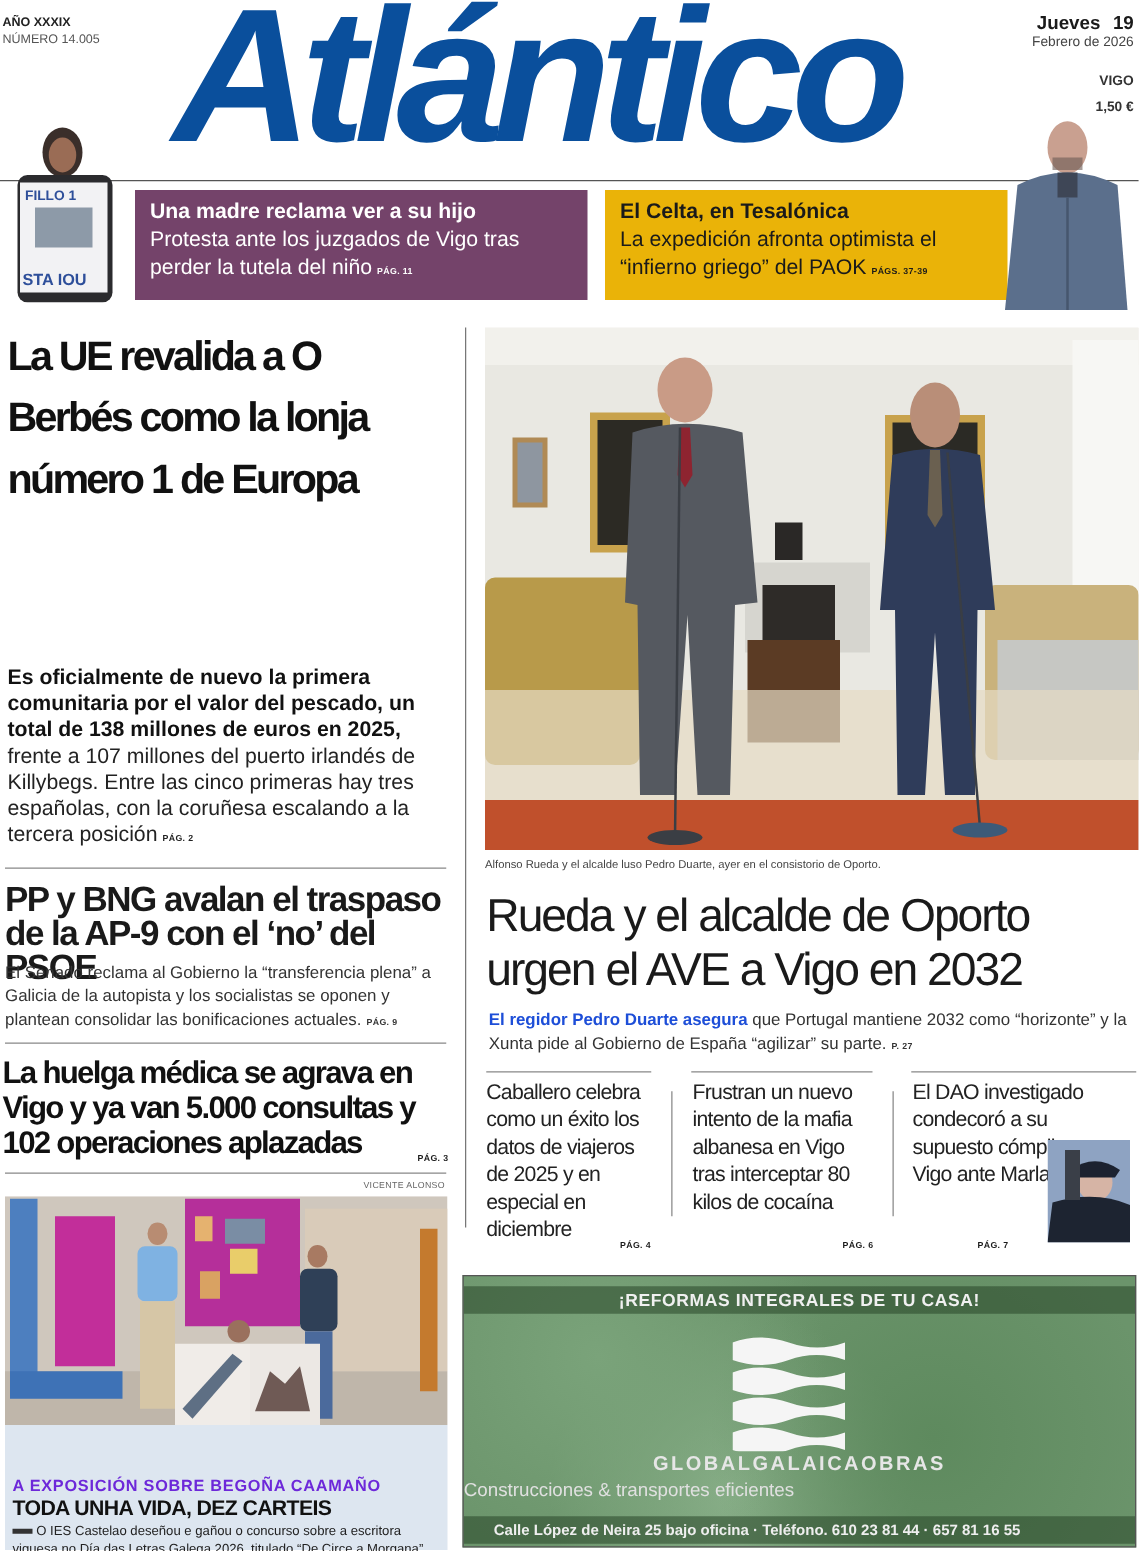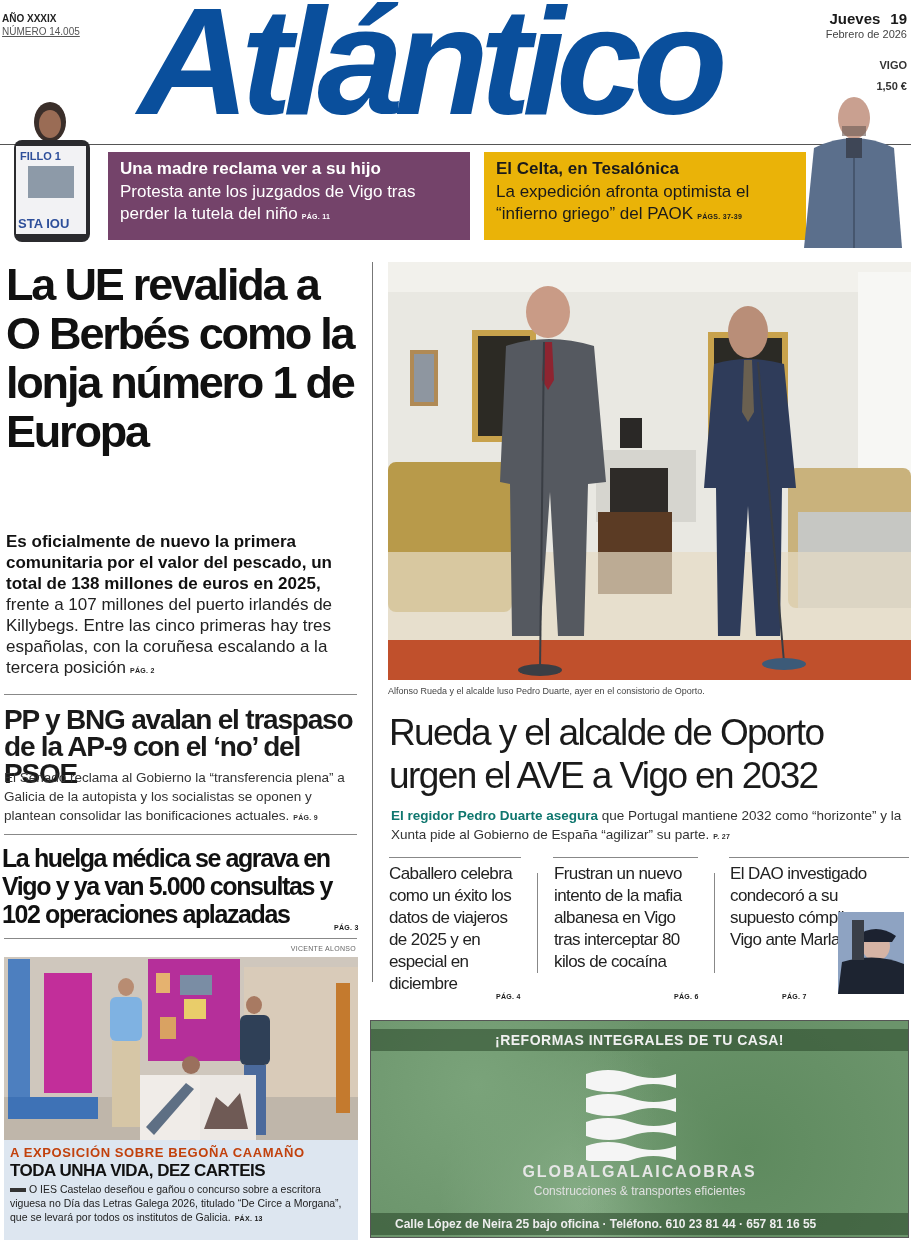--- a/index.html
+++ b/index.html
@@ -3,21 +3,21 @@
 <meta charset="utf-8">
 <style>
   * { box-sizing: border-box; margin: 0; padding: 0; }
   html, body { width: 911px; height: 1241px; background: #ffffff; overflow: hidden; }
   body { position: relative; font-family: "Liberation Sans", sans-serif; color: #1a1a1a; }
   .abs { position: absolute; }
 
   
   .meta-left { left: 2px; top: 12px; font-size: 10px; line-height: 13px; color: #333; }
   .meta-left .year { font-weight: bold; color: #222; }
-  .meta-left .num { color: #555; text-decoration: underline; }
+  .meta-left .num { color: #555; }
   .logo { left: 138px; top: -14px; font-family: "Liberation Sans", sans-serif; font-weight: 900; font-style: italic; font-size: 152px; letter-spacing: -9px; color: #0a4f9c; line-height: 150px; transform: scaleX(1.02); transform-origin: left; }
   .meta-right { right: 4px; top: 10px; text-align: right; font-size: 11px; line-height: 15px; color: #333; }
   .meta-right .day { font-size: 15px; font-weight: bold; color: #1a1a1a; line-height: 17px; }
   .meta-right .day span { margin-left: 10px; }
   .meta-right .month { color: #444; padding-left: 24px; }
   .meta-right .city { font-weight: bold; margin-top: 16px; }
   .meta-right .price { font-weight: bold; margin-top: 6px; }
 
   .top-rule { left: 0; top: 144px; width: 911px; height: 1px; background: #555; }
 
@@ -26,66 +26,66 @@
   .teaser.purple { left: 108px; width: 362px; background: #74436a; padding-left: 12px; }
   .teaser.orange { left: 484px; width: 322px; background: #eab308; color: #1a1a1a; }
   .teaser .t-title { font-weight: bold; font-size: 17px; line-height: 21px; margin-bottom: 2px; }
   .teaser .t-body { font-size: 17px; line-height: 22px; }
   .pag { font-size: 7px; font-weight: bold; letter-spacing: 0.3px; margin-left: 4px; }
 
   .photo-protester { left: 0; top: 100px; width: 100px; height: 142px; }
   .photo-coach { left: 798px; top: 88px; width: 110px; height: 160px; }
 
   
-  .lead-head { left: 6px; top: 260px; width: 355px; font-weight: bold; font-size: 45px; line-height: 49px; letter-spacing: -2.2px; color: #111; }
+  .lead-head { left: 6px; top: 260px; width: 355px; font-weight: bold; font-size: 33px; line-height: 49px; letter-spacing: -2.2px; color: #111; }
   .lead-body { left: 6px; top: 531px; width: 352px; font-size: 17px; line-height: 21px; color: #222; }
   .lead-body b { font-weight: bold; color: #111; }
   .rule-l { left: 4px; width: 353px; height: 1px; background: #888; }
 
   .h2 { left: 4px; top: 706px; width: 355px; font-weight: bold; font-size: 28px; line-height: 27px; letter-spacing: -1.2px; color: #1a1a1a; }
   .h2-body { left: 4px; top: 768px; width: 355px; font-size: 13.5px; line-height: 19px; color: #333; }
 
   .h3 { left: 2px; top: 844px; width: 362px; font-weight: bold; font-size: 25px; line-height: 28px; letter-spacing: -1.4px; color: #111; }
   .h3-pag { left: 330px; top: 924px; }
 
   .credit { right: 555px; top: 945px; font-size: 7px; color: #666; letter-spacing: 0.3px; }
   .photo-expo { left: 4px; top: 957px; width: 354px; height: 183px; }
 
   .expo-box { left: 4px; top: 1140px; width: 354px; height: 100px; background: #dde6f0; padding: 4px 6px; }
-  .expo-kicker { font-weight: bold; font-size: 13px; color: #c2410c; letter-spacing: 0.6px; line-height: 17px; }
+  .expo-kicker { font-weight: bold; font-size: 13px; color: #6d28d9; letter-spacing: 0.6px; line-height: 17px; margin-top: 36px; }
   .expo-title { font-weight: bold; font-size: 17px; color: #111; line-height: 20px; letter-spacing: -0.5px; }
   .expo-body { font-size: 10.5px; line-height: 14px; color: #222; margin-top: 1px; }
   .expo-body .sq { display: inline-block; width: 16px; height: 4px; background: #333; margin-right: 3px; vertical-align: middle; }
 
   .col-rule { left: 372px; top: 262px; width: 1px; height: 720px; background: #777; }
 
   
   .photo-main { left: 388px; top: 262px; width: 523px; height: 418px; }
   .caption { left: 388px; top: 686px; font-size: 9px; color: #444; }
   .main-head { left: 389px; top: 711px; width: 520px; font-size: 37px; line-height: 43px; letter-spacing: -1.6px; color: #1a1a1a; }
   .main-body { left: 391px; top: 806px; width: 520px; font-size: 13.5px; line-height: 19px; color: #333; }
-  .main-body b { color: #0f766e; text-align: right; }
+  .main-body b { color: #1d4ed8; text-align: right; }
 
   .mini-rule { top: 857px; height: 1px; background: #888; }
   .mini { top: 863px; font-size: 17px; line-height: 22px; letter-spacing: -0.6px; color: #222; }
   .mini-pag { top: 993px; }
   .vrule { top: 873px; width: 1px; height: 100px; background: #888; }
 
   .photo-police { left: 838px; top: 912px; width: 66px; height: 82px; }
 
   
   .ad { left: 370px; top: 1020px; width: 539px; height: 218px; border: 1px solid #555; overflow: hidden;
         background: radial-gradient(circle at 20% 30%, #7aa37a 0, transparent 40%),
                     radial-gradient(circle at 70% 60%, #5e8a5e 0, transparent 45%),
                     radial-gradient(circle at 40% 80%, #8ab08a 0, transparent 40%),
                     #6b946b; }
   .ad-top { left: 0; top: 8px; width: 100%; height: 22px; background: rgba(40,70,40,0.55); color: #f0f0f0; text-align: center; font-size: 14px; font-weight: bold; letter-spacing: 0.5px; line-height: 22px; }
   .ad-waves { left: 215px; top: 45px; width: 90px; height: 95px; }
   .ad-brand { left: 0; top: 142px; width: 100%; text-align: center; font-size: 16px; letter-spacing: 2px; color: #e6e6e6; font-weight: bold; }
-  .ad-sub { left: 0; top: 163px; width: 100%; text-align: center; font-size: 12px; color: #e0e0e0; }
+  .ad-sub { left: 0; top: 163px; width: 100%; font-size: 15px; color: #e0e0e0; }
   .ad-bottom { left: 0; top: 192px; width: 100%; height: 22px; background: rgba(40,70,40,0.55); color: #eee; font-size: 12px; font-weight: bold; line-height: 22px; padding-left: 24px; }
 </style>
 </head>
 <body>
 
 <div class="abs meta-left">
   <div class="year">AÑO XXXIX</div>
   <div class="num">NÚMERO 14.005</div>
 </div>
 <div class="abs logo">Atlántico</div>

